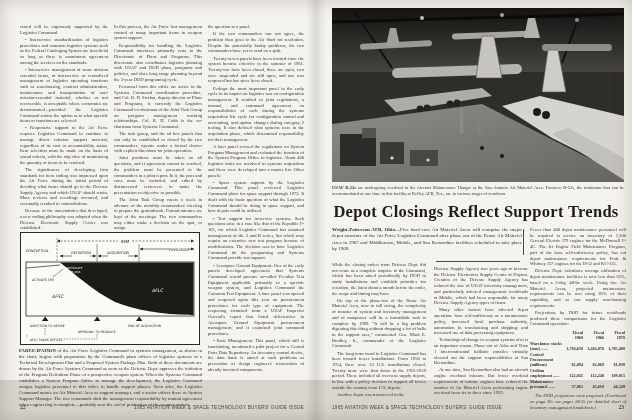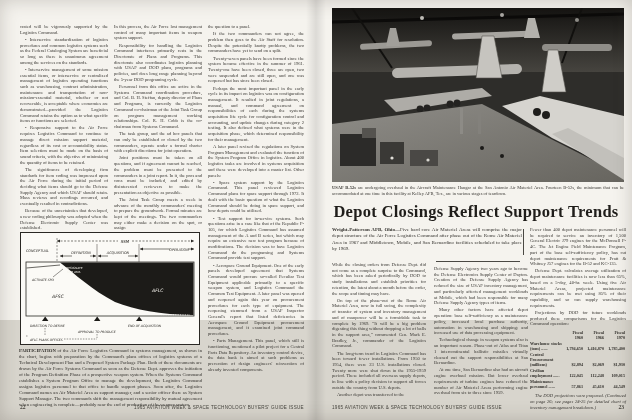--- a/index.html
+++ b/index.html
@@ -2,21 +2,21 @@
 <html><head>
 <meta charset="utf-8">
 <style>
   html,body{margin:0;padding:0;}
   body{
     width:632px;height:420px;overflow:hidden;
     background:#d8d5cd;
     font-family:"Liberation Serif", serif;
     color:#35332f;
   }
-  .spread{position:relative;width:632px;height:320px;background:#f5f3ee;}
+  .spread{position:relative;width:632px;height:380px;background:#f5f3ee;}
   .gutter{position:absolute;left:306px;top:0;width:20px;height:420px;
     background:linear-gradient(90deg, rgba(0,0,0,0) 0%, rgba(0,0,0,0.10) 50%, rgba(0,0,0,0) 100%);}
   .edge-shade{position:absolute;top:0;left:0;width:632px;height:420px;pointer-events:none;
     box-shadow:inset 0 0 18px rgba(70,65,55,0.25);}
   .abs{position:absolute;}
   .coltext{font-size:4.6px;line-height:5.7px;text-align:justify;overflow:hidden;color:#3a3834;}
   .coltext .para{margin:0 0 1.5px 0;text-indent:5px;}
   .coltext .para:first-child{text-indent:0;}
   .caption{font-size:4.7px;line-height:6px;text-align:justify;color:#34322e;}
   .caption b{font-weight:bold;}

